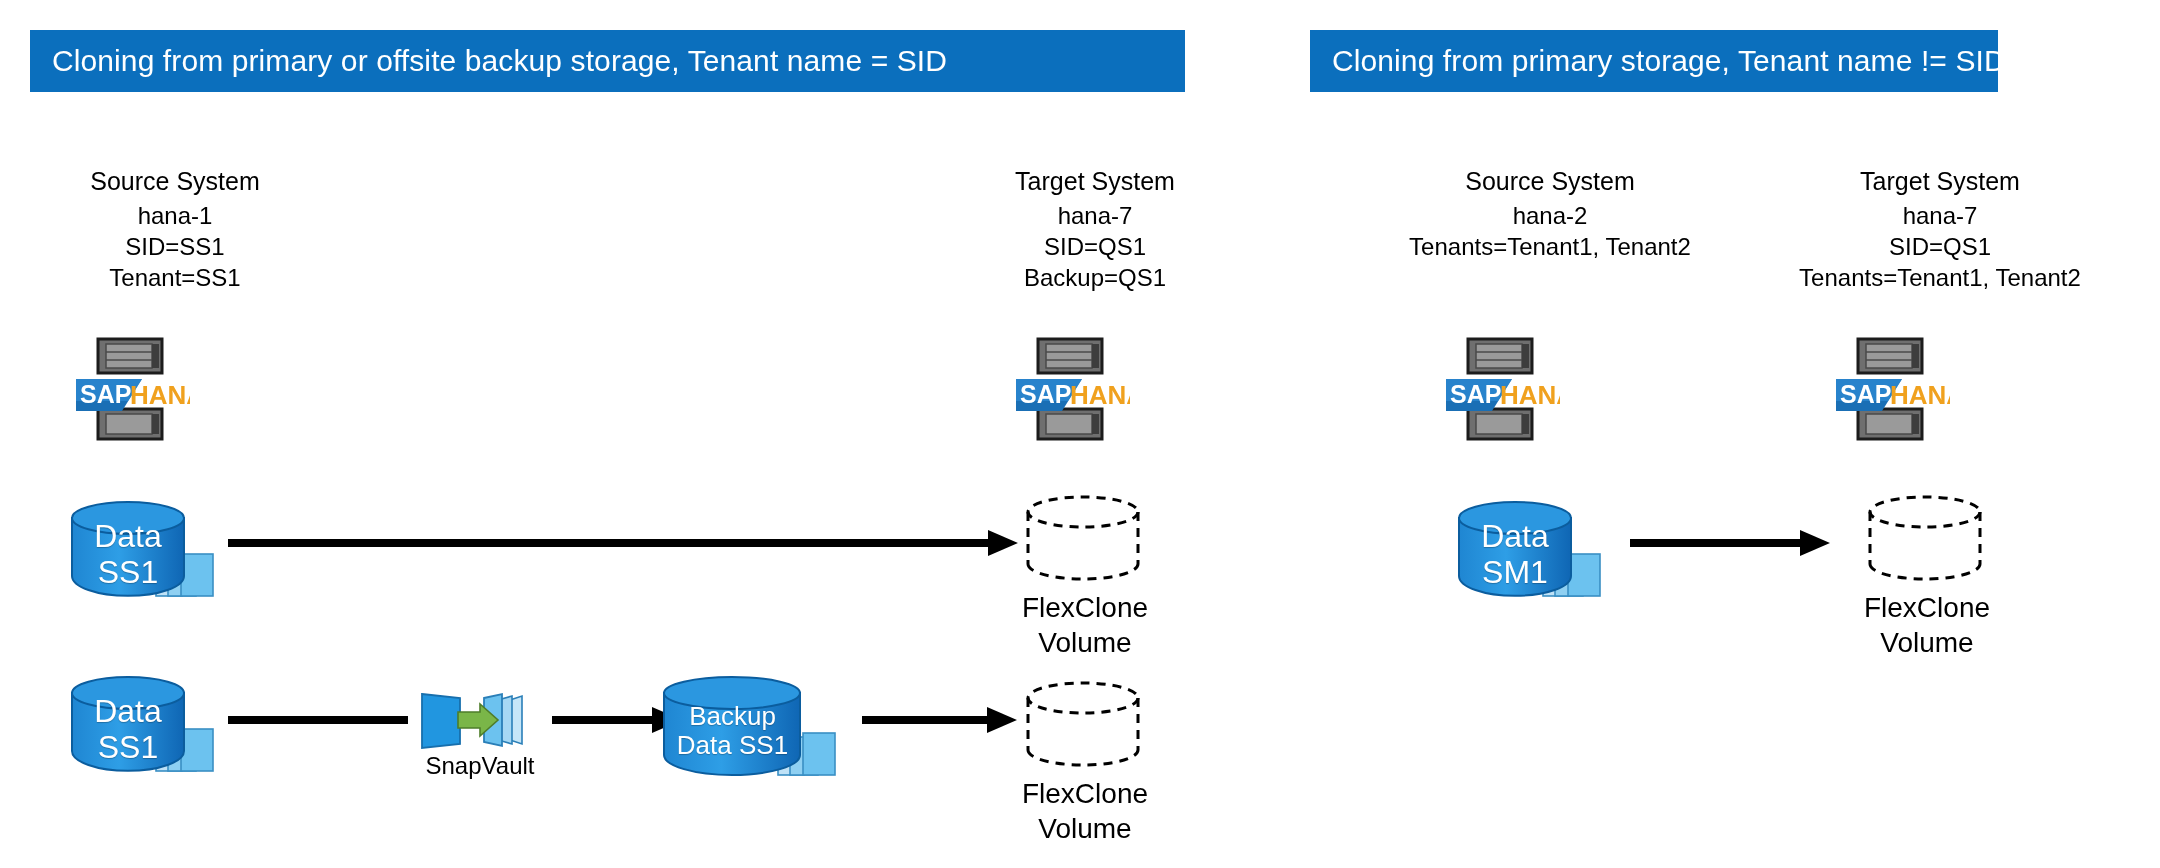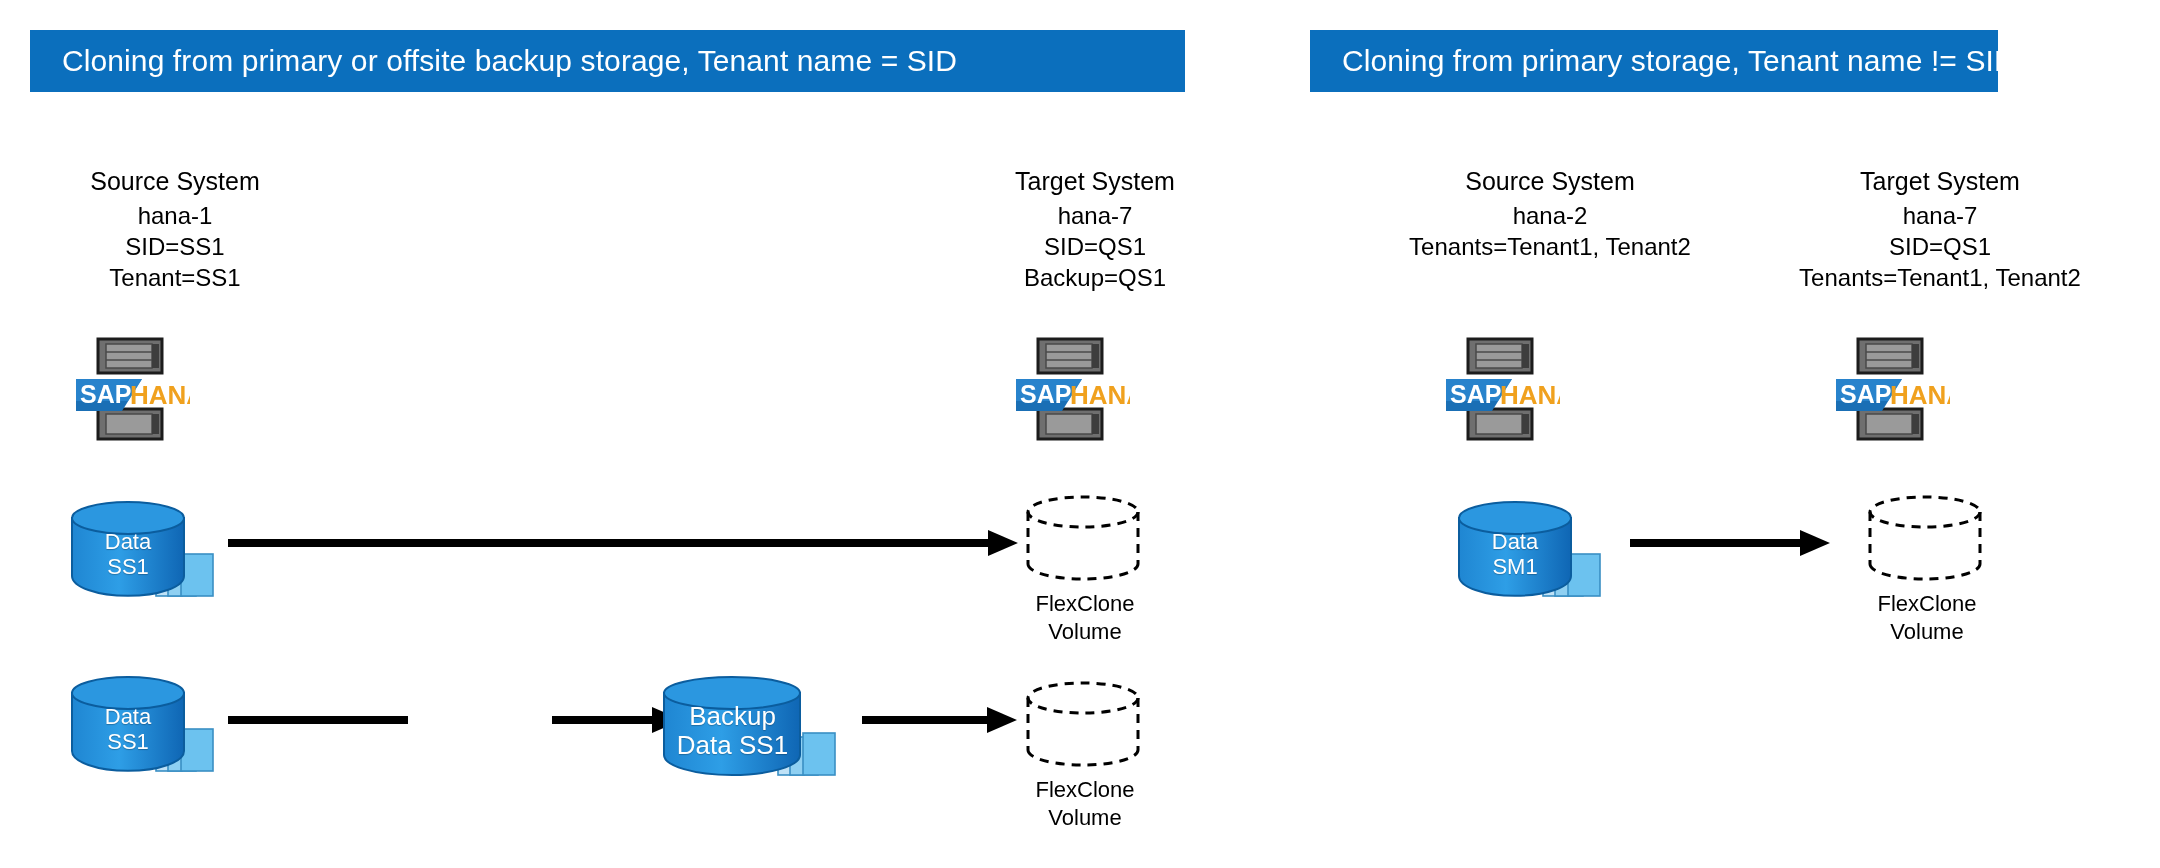--- a/index.html
+++ b/index.html
@@ -22,21 +22,21 @@
   }
 
   
   .banner {
     position: absolute;
     background: #0b6fbd;
     color: #ffffff;
     display: flex;
     align-items: center;
     box-sizing: border-box;
-    padding-left: 32px;
+    padding-left: 22px;
     font-size: 30px;
     letter-spacing: 0.1px;
     white-space: nowrap;
   }
   #banner-left  { left: 30px;   top: 30px; width: 1155px; height: 62px; }
   #banner-right { left: 1310px; top: 30px; width: 688px;  height: 62px; }
 
   
   .sys-block {
     position: absolute;
@@ -65,36 +65,36 @@
 
   
   .cyl-wrap { position: absolute; }
   .cyl-label {
     position: absolute;
     left: 0; right: 0;
     top: 50%;
     transform: translateY(-50%);
     text-align: center;
     color: #ffffff;
-    font-size: 22px;
+    font-size: 32px;
     line-height: 1.12;
     pointer-events: none;
     text-shadow: 0 1px 1px rgba(0,0,0,.25);
   }
   .cyl-label.small { font-size: 26px; }
 
   
   .flex-wrap { position: absolute; }
   .flex-caption {
     position: absolute;
     left: 50%;
     transform: translateX(-50%);
     text-align: center;
     color: #000000;
-    font-size: 22px;
+    font-size: 28px;
     line-height: 1.25;
     white-space: nowrap;
   }
 
   
   .arrow { position: absolute; }
 
   
   .snapvault-wrap { position: absolute; }
   .snapvault-caption {
@@ -223,20 +223,33 @@
       <span>SS1</span>
     </div>
   </div>
 
   <div class="arrow" style="left: 228px; top: 705px; width: 180px; height: 30px;">
     <svg width="180" height="30" viewBox="0 0 180 30">
       <line x1="0" y1="15" x2="180" y2="15" stroke="#000000" stroke-width="8"></line>
     </svg>
   </div>
 
+  <div class="snapvault-wrap" style="left: 400px; top: 690px; width: 160px; height: 62px;">
+    <svg width="160" height="62" viewBox="0 0 160 62">
+
+      <polygon points="110,10 122,6 122,54 110,50" fill="#c6e6f8" stroke="#2a7fb8" stroke-width="1.6"></polygon>
+      <polygon points="98,10 112,6 112,54 98,50" fill="#a6d8f4" stroke="#2a7fb8" stroke-width="1.6"></polygon>
+      <polygon points="84,8 102,4 102,56 84,52" fill="#6cc2ef" stroke="#2a7fb8" stroke-width="1.8"></polygon>
+
+      <polygon points="22,4 60,8 60,54 22,58" fill="#2196e0" stroke="#176fad" stroke-width="1.8"></polygon>
+
+      <polygon points="58,22 80,22 80,14 98,30 80,46 80,38 58,38" fill="#7ab648" stroke="#4e7d2a" stroke-width="1.6"></polygon>
+    </svg>
+    <div class="snapvault-caption" style="top: 62px;">SnapVault</div>
+  </div>
 
   <div class="arrow" style="left: 552px; top: 705px; width: 130px; height: 30px;">
     <svg width="130" height="30" viewBox="0 0 130 30">
       <line x1="0" y1="15" x2="100" y2="15" stroke="#000000" stroke-width="8"></line>
       <polygon points="100,2 130,15 100,28" fill="#000000"></polygon>
     </svg>
   </div>
 
   <div class="cyl-wrap" style="left: 660px; top: 675px; width: 200px; height: 115px;">
     <svg width="200" height="115" viewBox="0 0 200 115">

